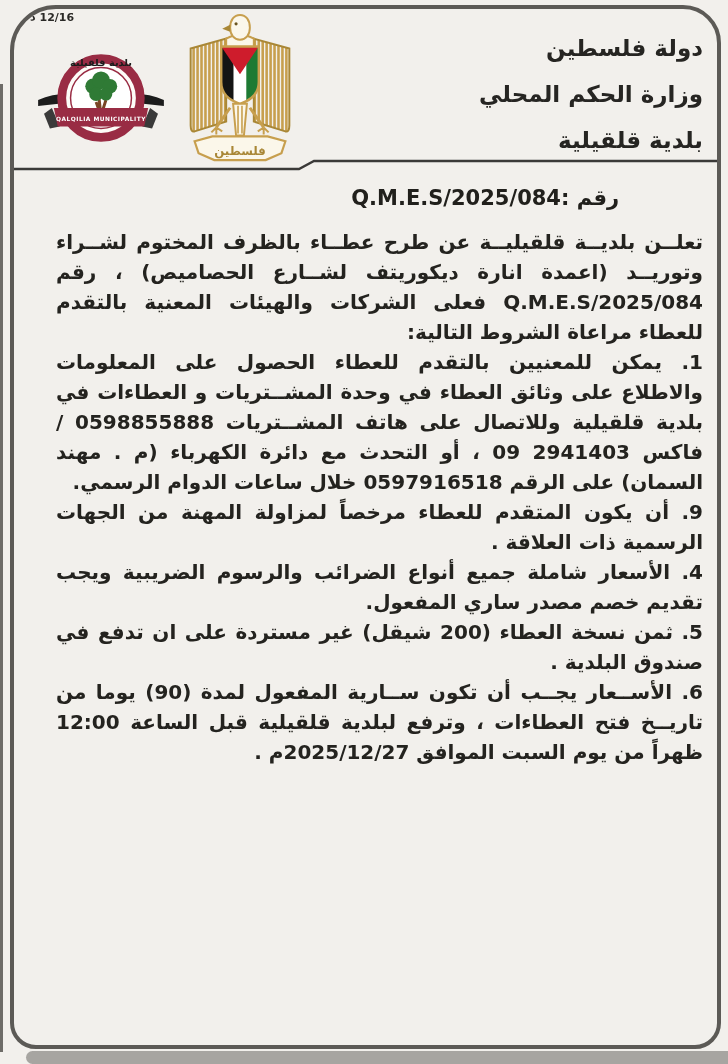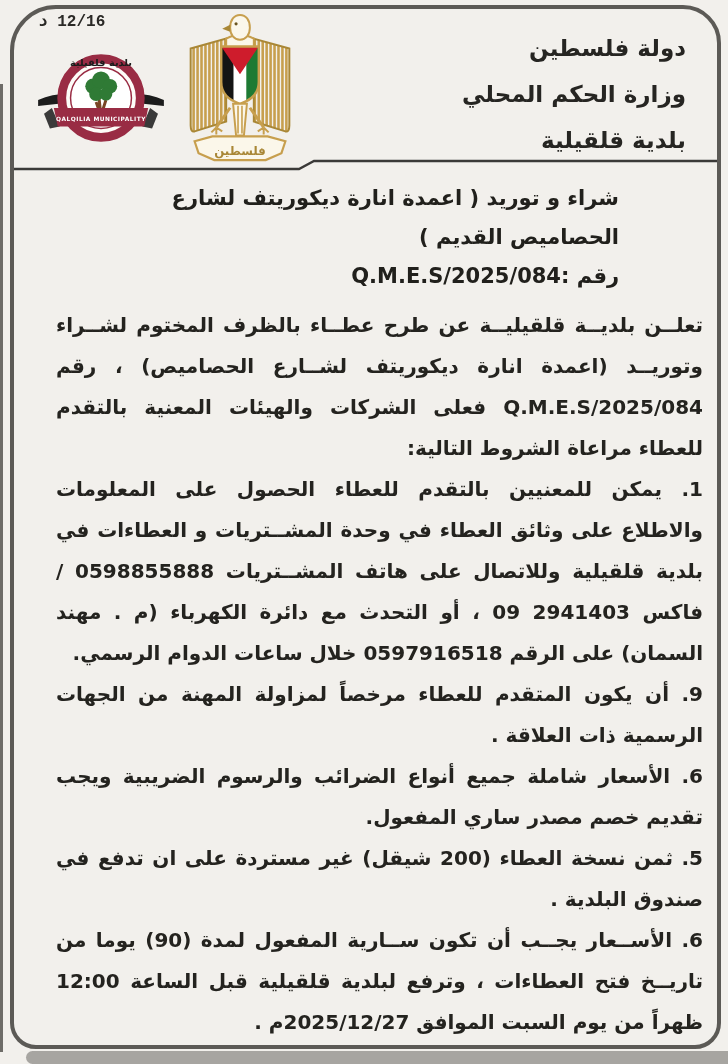--- a/index.html
+++ b/index.html
@@ -14,39 +14,39 @@
     font-family:"DejaVu Sans", sans-serif;
   }
   .edge-line{position:absolute; left:0; top:84px; bottom:12px; width:3px; background:#6e6c68;}
   .bottom-band{position:absolute; left:26px; right:0; bottom:0; height:13px; background:var(--band); border-radius:10px 0 0 10px;}
   .frame{
     position:absolute; left:10px; top:5px; right:7px; bottom:15px;
     border:4px solid var(--frame);
     border-radius:46px 38px 26px 26px; overflow:hidden;
   }
   .corner-mark{
-    position:absolute; top:2px; left:24px; font-size:16px; font-weight:bold; color:#2a2926;font-family:Liberation Mono, monospace;
+    position:absolute; top:2px; left:16px; font-size:11px; font-weight:bold; color:#2a2926;
   }
   .header{position:relative; height:150px; margin:0 14px 0 42px;}
-  .org{position:absolute; right:17px; top:16px; text-align:right; font-weight:bold; font-size:23px; line-height:46px; color:#262522;}
+  .org{position:absolute; right:0; top:16px; text-align:right; font-weight:bold; font-size:23px; line-height:46px; color:#262522;}
   .eagle{position:absolute; left:116px; top:4px; width:136px; height:150px;}
   .logo{position:absolute; left:-20px; top:36px; width:130px; height:112px;}
   .sep{display:block; width:100%; height:12px;}
   .title{
     text-align:center; font-size:42px; line-height:50px; font-weight:bold;
     margin:4px 14px 0 42px; color:#121110; letter-spacing:-1px;
   }
   .subject{
     margin:8px 14px 0 42px; padding-right:84px; text-align:right;
     font-weight:bold; font-size:21px; line-height:39px;
   }
   .textcol{margin:0 14px 0 42px;}
   .body{
     direction:rtl; text-align:justify; text-align-last:right;
-    font-size:20px; line-height:41px; font-weight:bold; margin:0; color:#24231f;
+    font-size:20px; line-height:30px; font-weight:bold; margin:0; color:#24231f;
   }
   .intro{margin-top:9px;}
 </style>
 </head>
 <body>
 
 <div class="page">
 
   <div class="edge-line"></div>
   <div class="bottom-band"></div>
@@ -122,28 +122,27 @@
         <text x="66" y="77" text-anchor="middle" font-size="6" font-weight="bold" letter-spacing="0.5" fill="#ffffff">QALQILIA MUNICIPALITY</text>
       </svg>
     </div>
 
     <svg class="sep" viewBox="0 0 703 12" preserveAspectRatio="none" aria-hidden="true">
       <polyline points="0,10 285,10 300,2 703,2" fill="none" stroke="#3b3a38" stroke-width="2.4"></polyline>
     </svg>
 
 
     <div class="subject" dir="rtl">
-      <div>شراء و توريد ( اعمدة انارة ديكوريتف لشارع الحصاميص القديم )</div>
       <div>رقم :Q.M.E.S/2025/084</div>
     </div>
 
     <div class="textcol">
       <p class="body intro" dir="rtl">تعلــن بلديــة قلقيليــة عن طرح عطــاء بالظرف المختوم لشــراء وتوريــد (اعمدة انارة ديكوريتف لشــارع الحصاميص) ، رقم Q.M.E.S/2025/084 فعلى الشركات والهيئات المعنية بالتقدم للعطاء مراعاة الشروط التالية:</p>
       <p class="body" dir="rtl">1. يمكن للمعنيين بالتقدم للعطاء الحصول على المعلومات والاطلاع على وثائق العطاء في وحدة المشــتريات و العطاءات في بلدية قلقيلية وللاتصال على هاتف المشــتريات 0598855888 / فاكس ‪09 2941403‬ ، أو التحدث مع دائرة الكهرباء (م . مهند السمان) على الرقم 0597916518 خلال ساعات الدوام الرسمي.</p>
       <p class="body" dir="rtl">9. أن يكون المتقدم للعطاء مرخصاً لمزاولة المهنة من الجهات الرسمية ذات العلاقة .</p>
-      <p class="body" dir="rtl">6. الأسعار شاملة جميع أنواع الضرائب والرسوم الضريبية ويجب تقديم خصم مصدر ساري المفعول.</p>
+      <p class="body" dir="rtl">4. الأسعار شاملة جميع أنواع الضرائب والرسوم الضريبية ويجب تقديم خصم مصدر ساري المفعول.</p>
       <p class="body" dir="rtl">5. ثمن نسخة العطاء (200 شيقل) غير مستردة على ان تدفع في صندوق البلدية .</p>
       <p class="body" dir="rtl">6. الأســعار يجــب أن تكون ســارية المفعول لمدة (90) يوما من تاريــخ فتح العطاءات ، وترفع لبلدية قلقيلية قبل الساعة 12:00 ظهراً من يوم السبت الموافق 2025/12/27م .</p>
 
     </div>
 
   </div>
 </div>
 
 </body></html>

